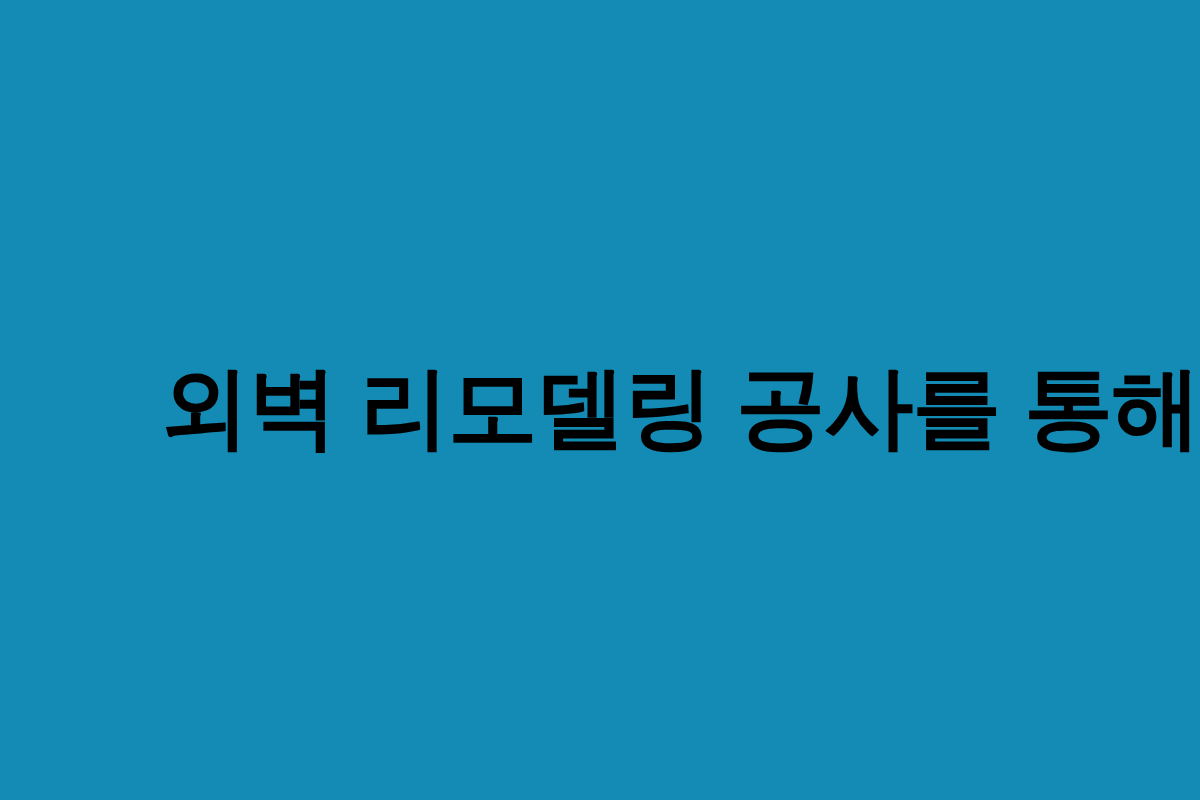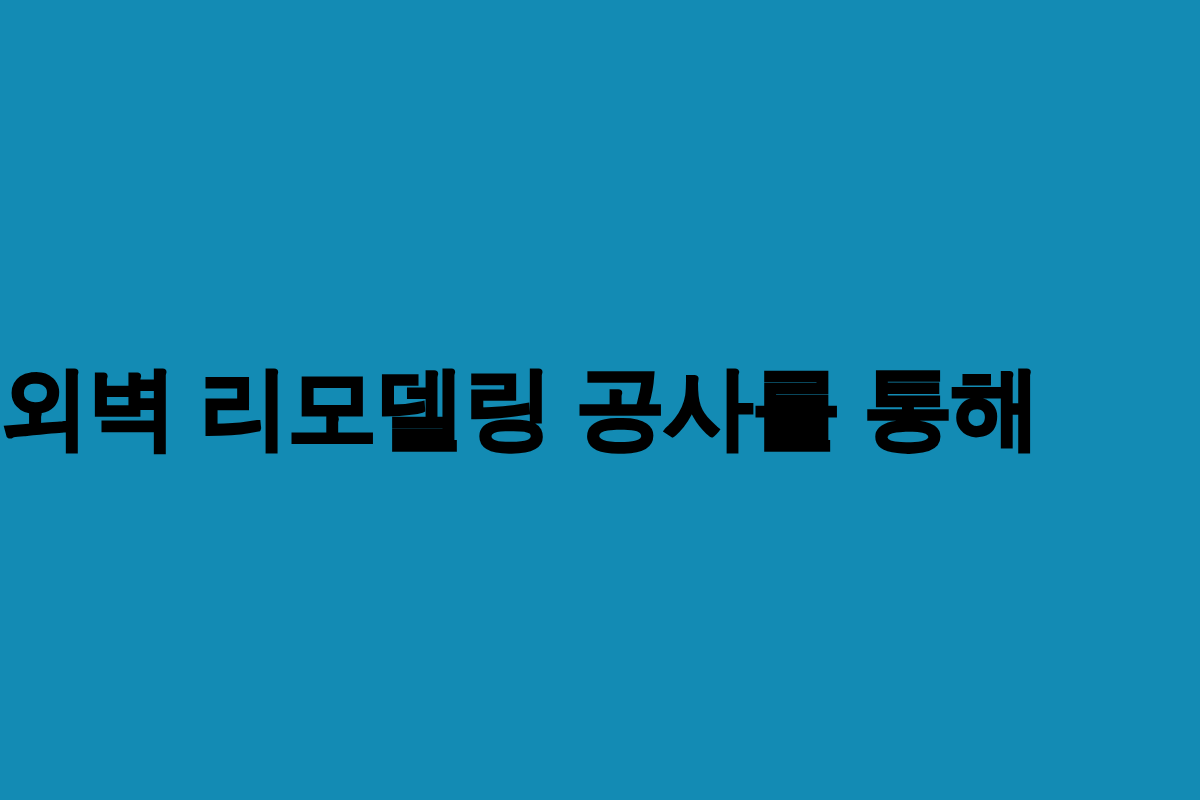--- a/index.html
+++ b/index.html
@@ -40,24 +40,24 @@
     user-select: none;
   }
 
   .headline-line {
     display: block;
     width: 100%;
     color: #000000;
     font-family: "Liberation Sans", "DejaVu Sans", sans-serif;
     font-size: 96px;
     line-height: 120px;
-    font-weight: 700;
+    font-weight: 400;
     letter-spacing: -1px;
     white-space: nowrap;
-    text-align: left;
+    text-align: right;
     
     -webkit-text-stroke: 3.2px #000000;
     paint-order: stroke fill;
   }
 </style>
 </head>
 <body>
 
 <div id="banner" style="background: rgb(19, 139, 180);">
 

